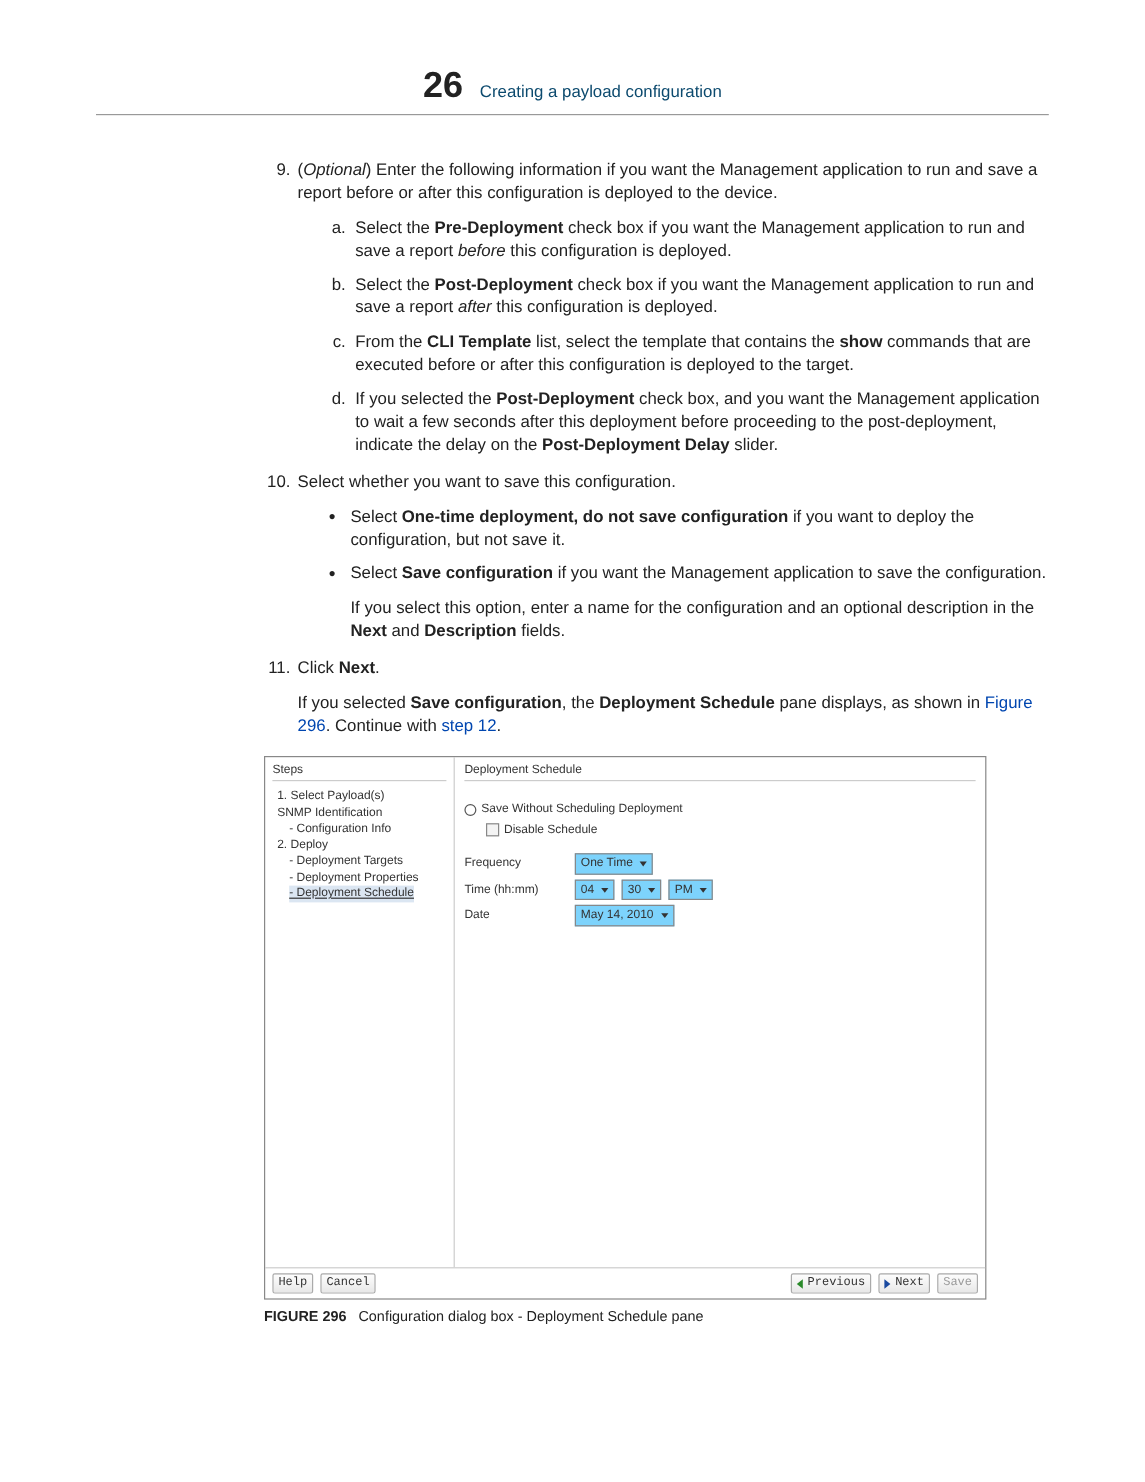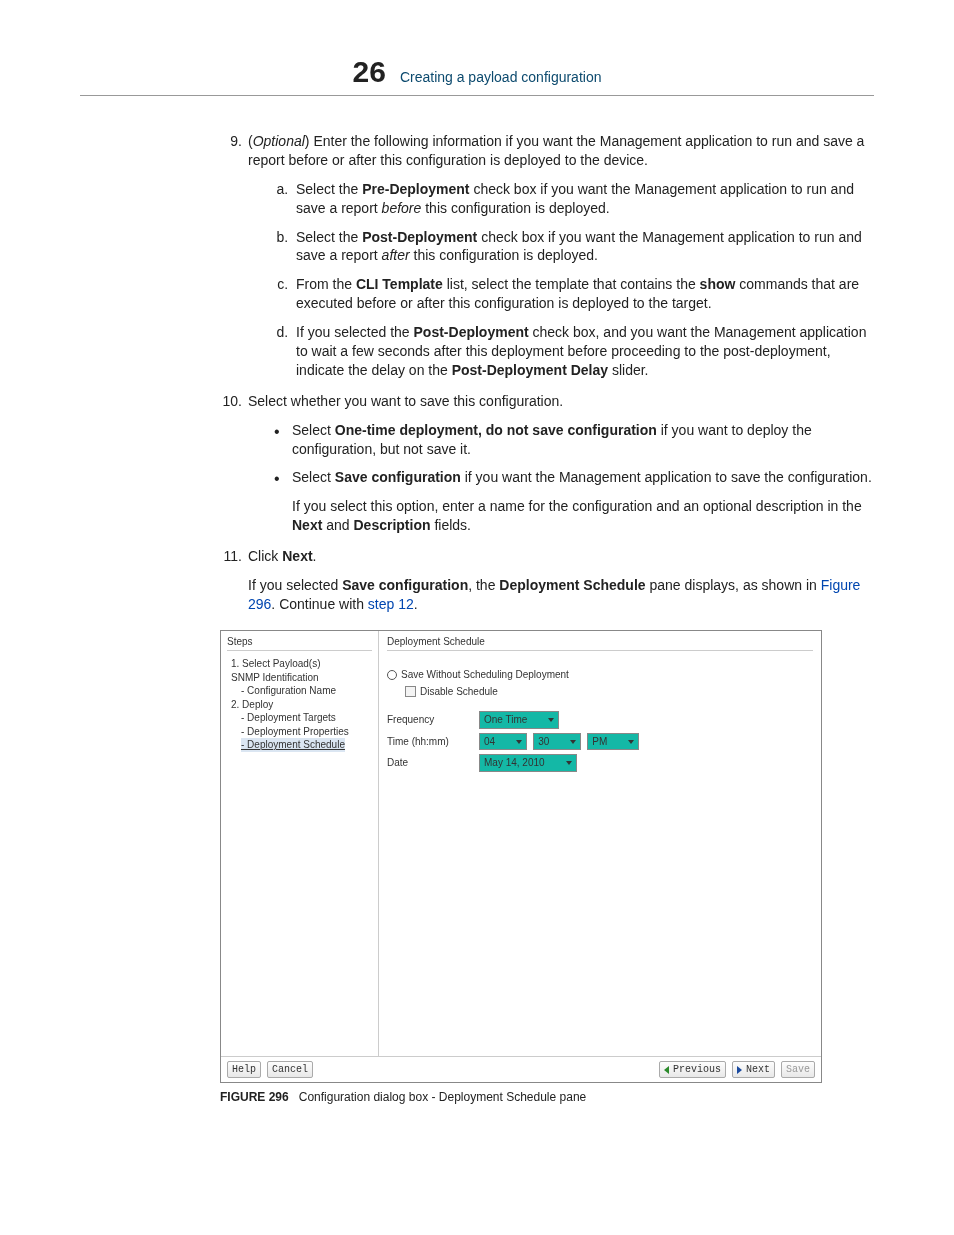--- a/index.html
+++ b/index.html
@@ -131,22 +131,22 @@
   }
   .chk {
     width: 9px; height: 9px; border: 1px solid #888; background: #f4f4f4; display:inline-block;
   }
   .sel-box { border:1px solid #6e8fb3; padding:0 2px; }
   .row {
     display: flex; align-items: center; gap: 6px; margin: 4px 0;
   }
   .row .lab { width: 86px; }
   .dd {
-    border: 1px solid #888; background: #14b8a6; padding: 1px 4px 1px 4px;
-    display: inline-flex; align-items: center; gap: 21px; font-size: 10px;
+    border: 1px solid #888; background: #7dd3fc; padding: 1px 4px 1px 4px;
+    display: inline-flex; align-items: center; gap: 6px; font-size: 10px;
   }
   .dd .tri {
     width: 0; height: 0; border-left: 3px solid transparent; border-right: 3px solid transparent;
     border-top: 4px solid #333; display: inline-block;
   }
   .dlg-footer {
     border-top: 1px solid #ccc;
     display: flex; align-items: center; justify-content: space-between;
     padding: 4px 6px;
   }
@@ -225,21 +225,21 @@
     </ol>
 
     <div class="figure-wrap">
       <div class="dlg">
         <div class="dlg-body">
           <div class="dlg-col-left">
             <div class="col-title">Steps</div>
             <div class="tree">
               <div class="l1">1. Select Payload(s)</div>
               <div class="l1">SNMP Identification</div>
-              <div class="l2">- Configuration Name</div>
+              <div class="l2">- Configuration Info</div>
               <div class="l1">2. Deploy</div>
               <div class="l2">- Deployment Targets</div>
               <div class="l2">- Deployment Properties</div>
               <div class="l2"><span class="hlt">- Deployment Schedule</span></div>
             </div>
           </div>
           <div class="dlg-col-right">
             <div class="col-title">Deployment Schedule</div>
             <div style="height:8px;"></div>
             <div class="radio-line">

